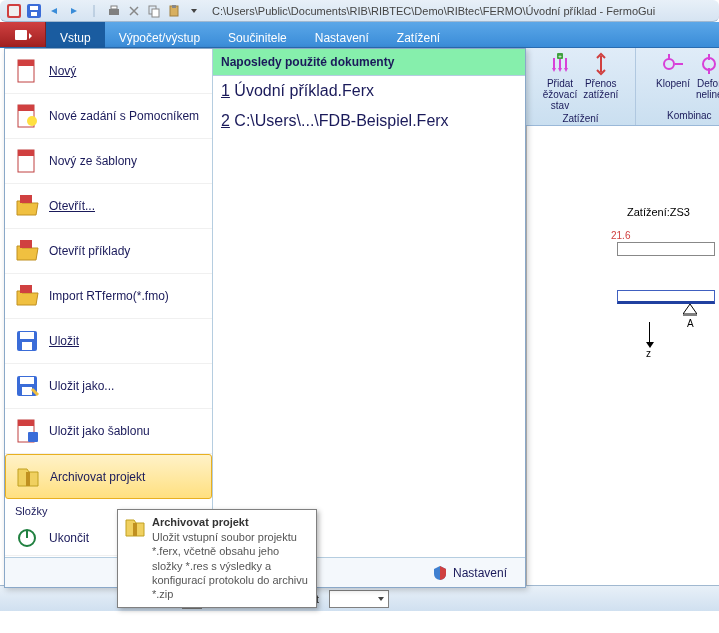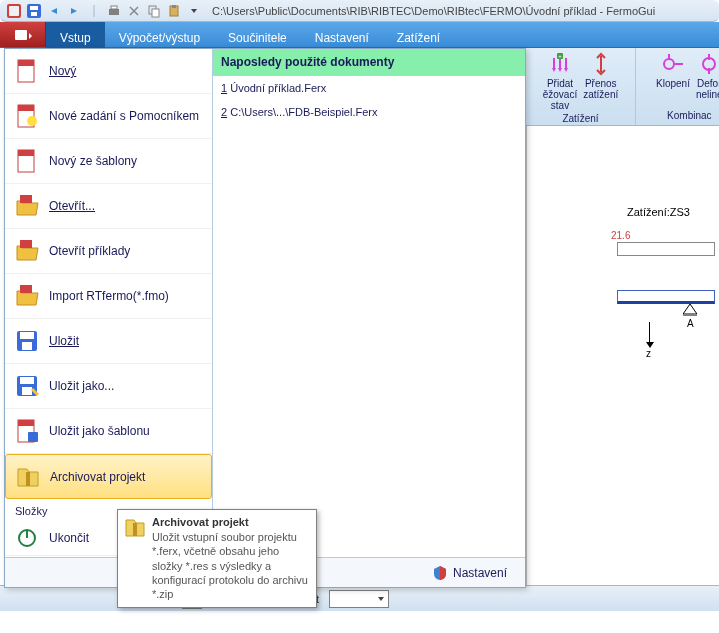--- a/index.html
+++ b/index.html
@@ -19,21 +19,21 @@
 .menu-col { width: 208px; border-right: 1px solid #b5cde0; display: flex; flex-direction: column; }
 .menu-entry { height: 45px; display: flex; align-items: center; padding: 0 8px; cursor: pointer; border-bottom: 1px solid #f0f0f0; }
 .menu-entry.hover { background: linear-gradient(#fff2c8, #ffe080); border: 1px solid #e8b020; border-radius: 3px; }
 .menu-icon { width: 28px; height: 28px; margin-right: 8px; display: flex; align-items: center; justify-content: center; flex-shrink: 0; }
 .menu-label { font-size: 12px; color: #1a1a5a; }
 .menu-label.u { text-decoration: underline; text-decoration-color: #1a1a5a; }
 .section-label { font-size: 11px; color: #1a1a5a; padding: 6px 10px 3px; }
 
 .recent-col { flex: 1; display: flex; flex-direction: column; }
 .recent-header { background: #86efac; padding: 6px 8px; font-size: 12px; font-weight: bold; color: #1a1a5a; border-bottom: 1px solid #b5cde0; }
-.recent-item { padding: 6px 8px; font-size: 11px; color: #1a1a5a; cursor: pointer; }
+.recent-item { padding: 6px 8px; font-size: 16px; color: #1a1a5a; cursor: pointer; }
 .recent-item .n { text-decoration: underline; }
 
 .dropdown-footer { height: 30px; border-top: 1px solid #b5cde0; display: flex; align-items: center; justify-content: flex-end; padding: 0 10px; background: #f4f8fc; }
 .footer-btn { display: flex; align-items: center; font-size: 12px; color: #1a1a5a; cursor: pointer; padding: 3px 8px; }
 .footer-btn .ico { margin-right: 5px; }
 
 .tooltip { position: absolute; left: 117px; top: 509px; width: 200px; background: #fff; border: 1px solid #808080; box-shadow: 2px 2px 5px rgba(0,0,0,0.3); padding: 6px 8px 6px 34px; z-index: 20; font-size: 11px; color: #333; }
 .tooltip .tt-icon { position: absolute; left: 6px; top: 6px; width: 22px; height: 22px; }
 .tooltip .tt-title { font-weight: bold; margin-bottom: 2px; }
 .tooltip .tt-body { line-height: 1.3; color: #555; }

